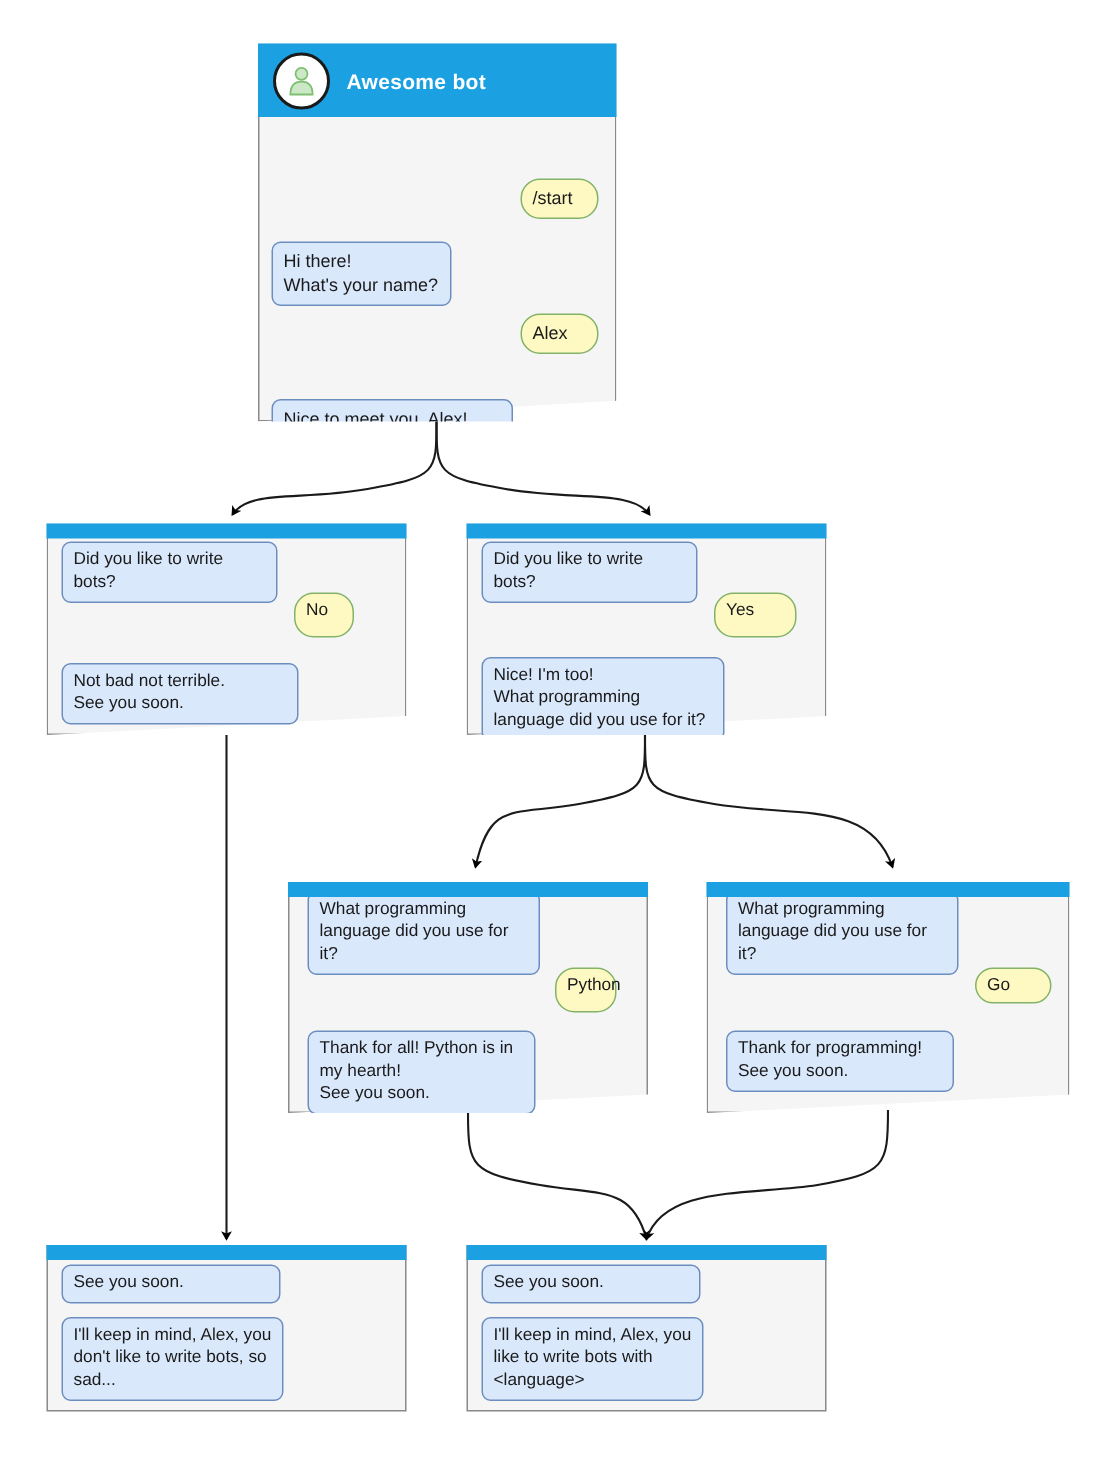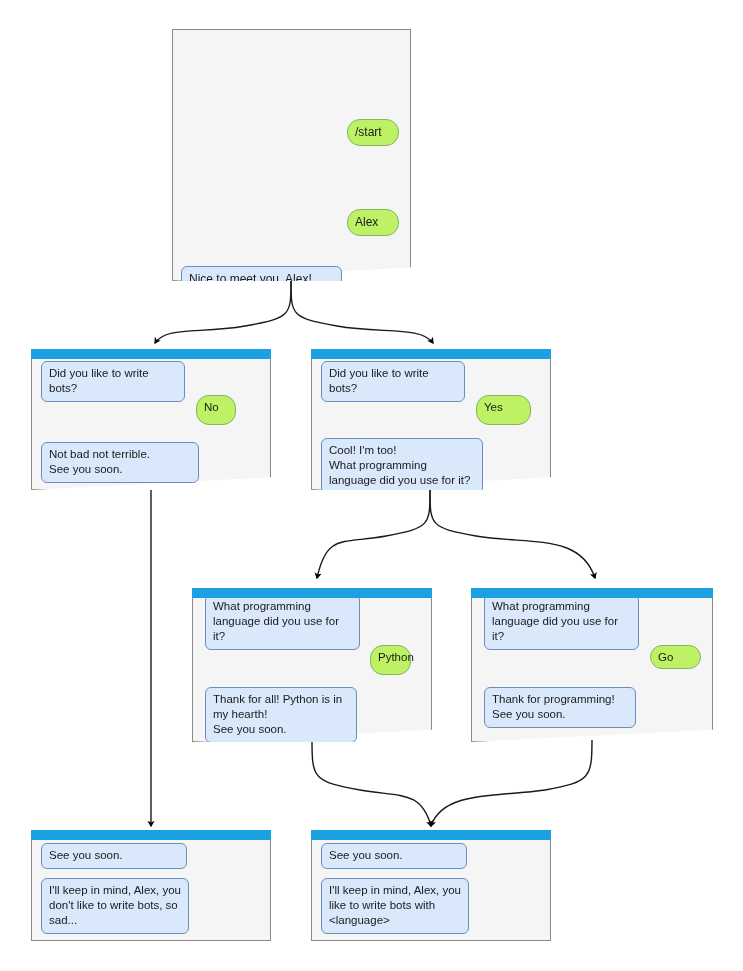--- a/index.html
+++ b/index.html
@@ -97,21 +97,21 @@
     padding: 4px 7px 5px 7px;
     white-space: pre-line;
     border-width: 1px;
     border-style: solid;
   }
   .bubble.bot {
     background: #dae8fc;
     border-color: #6c8ebf;
   }
   .bubble.user {
-    background: #bef264;
+    background: #fef9c3;
     border-color: #82b366;
     border-radius: 13px;
   }
   .card.root .bubble { font-size: 12px; line-height: 16px; }
 </style>
 </head>
 <body>
 
 <div id="canvas">
 
@@ -132,22 +132,33 @@
 
     <path d="M151,490 L151,826" fill="none" stroke="#1a1a1a" stroke-width="1.4" marker-end="url(#arrow)"></path>
 
     <path d="M312,742 C312,778 314,782 360,790 C400,797 421,790 431,826" fill="none" stroke="#1a1a1a" stroke-width="1.4" marker-end="url(#arrow)"></path>
 
     <path d="M592,740 C592,778 590,782 545,790 C500,797 443,790 431,826" fill="none" stroke="#1a1a1a" stroke-width="1.4" marker-end="url(#arrow)"></path>
   </svg>
 
   <div class="card root" style="left:172px; top:29px; width:239px; height:252px;">
     <div class="sheet" style="clip-path: polygon(0 0, 100% 0, 100% 94.5%, 0 100%);"></div>
+    <div class="header">
+      <div class="avatar">
+        <svg width="24" height="24" viewBox="0 0 24 24" aria-hidden="true">
+          <circle cx="12" cy="7.2" r="4" fill="#cde8c6" stroke="#7fbf72" stroke-width="1.2"></circle>
+          <path d="M4.6 21 C4.6 14.6 8 12.4 12 12.4 C16 12.4 19.4 14.6 19.4 21 Z" fill="#cde8c6" stroke="#7fbf72" stroke-width="1.2"></path>
+        </svg>
+      </div>
+      <span class="bot-title">Awesome bot</span>
+    </div>
     <div class="body" style="top:49px; height:203px;">
       <div class="bubble user" style="right:12px; top:41px; width:52px; text-align:left;">/start</div>
+      <div class="bubble bot" style="left:9px; top:83px; width:120px;">Hi there!
+What's your name?</div>
       <div class="bubble user" style="right:12px; top:131px; width:52px;margin-left:20px;">Alex</div>
       <div class="bubble bot" style="left:9px; top:188px; width:161px;">Nice to meet you, Alex!
 Did you like to write bots?</div>
     </div>
   </div>
 
   <div class="card sub" style="left:31px; top:349px; width:240px; height:141px;">
     <div class="sheet" style="clip-path: polygon(0 0, 100% 0, 100% 91%, 0 100%);"></div>
     <div class="header"></div>
     <div class="body" style="top:10px; height:131px;">
@@ -157,21 +168,21 @@
 See you soon.</div>
     </div>
   </div>
 
   <div class="card sub" style="left:311px; top:349px; width:240px; height:141px;">
     <div class="sheet" style="clip-path: polygon(0 0, 100% 0, 100% 91%, 0 100%);"></div>
     <div class="header"></div>
     <div class="body" style="top:10px; height:131px;">
       <div class="bubble bot" style="left:10px; top:2px; width:144px;">Did you like to write bots?</div>
       <div class="bubble user" style="left:165px; top:36px; width:55px; height:30px;">Yes</div>
-      <div class="bubble bot" style="left:10px; top:79px; width:162px;">Cool! I'm too!
+      <div class="bubble bot" style="left:10px; top:79px; width:162px;">Nice! I'm too!
 What programming
 language did you use for it?</div>
     </div>
   </div>
 
   <div class="card sub" style="left:192px; top:588px; width:240px; height:154px;">
     <div class="sheet" style="clip-path: polygon(0 0, 100% 0, 100% 92%, 0 100%);"></div>
     <div class="header"></div>
     <div class="body" style="top:10px; height:144px;">
       <div class="bubble bot" style="left:13px; top:-4px; width:155px;">What programming

